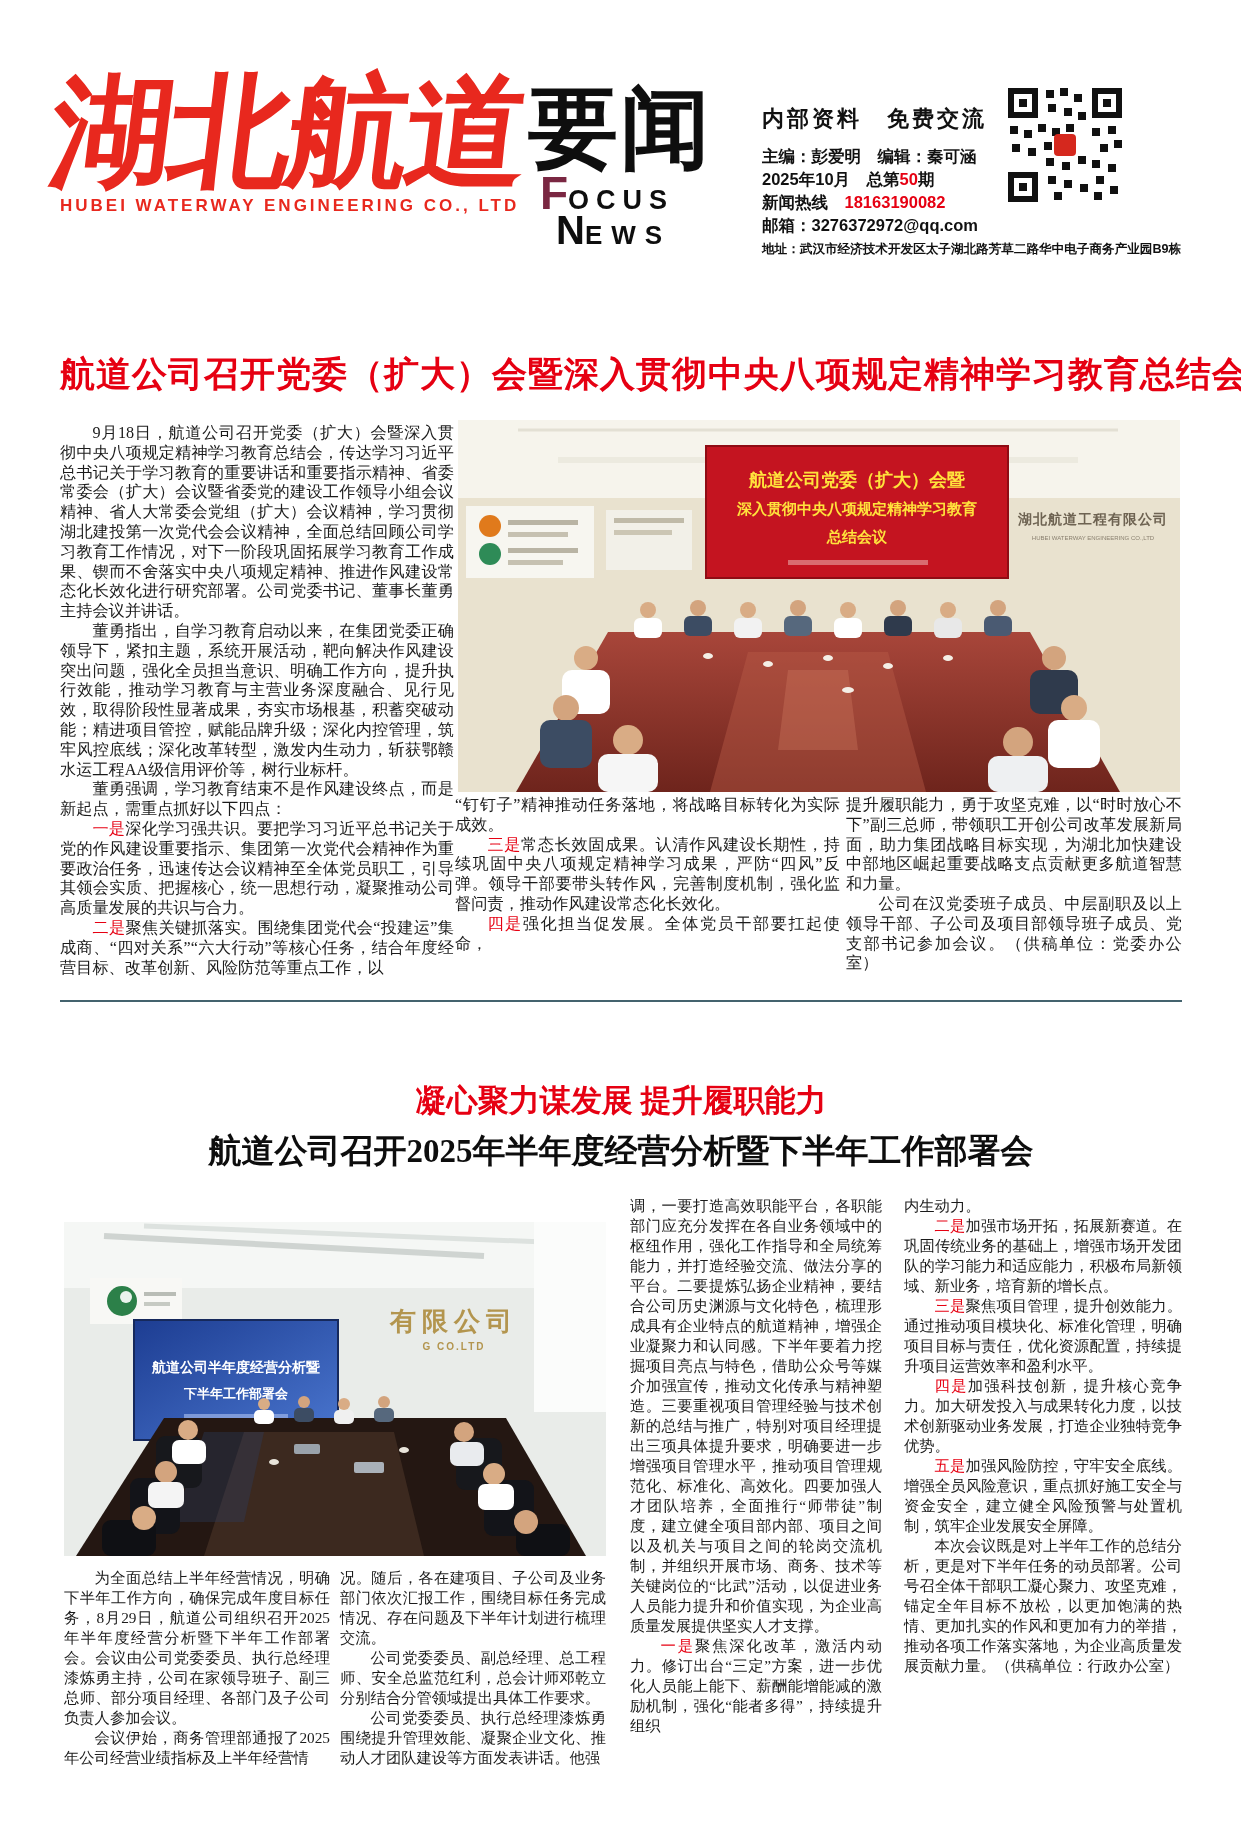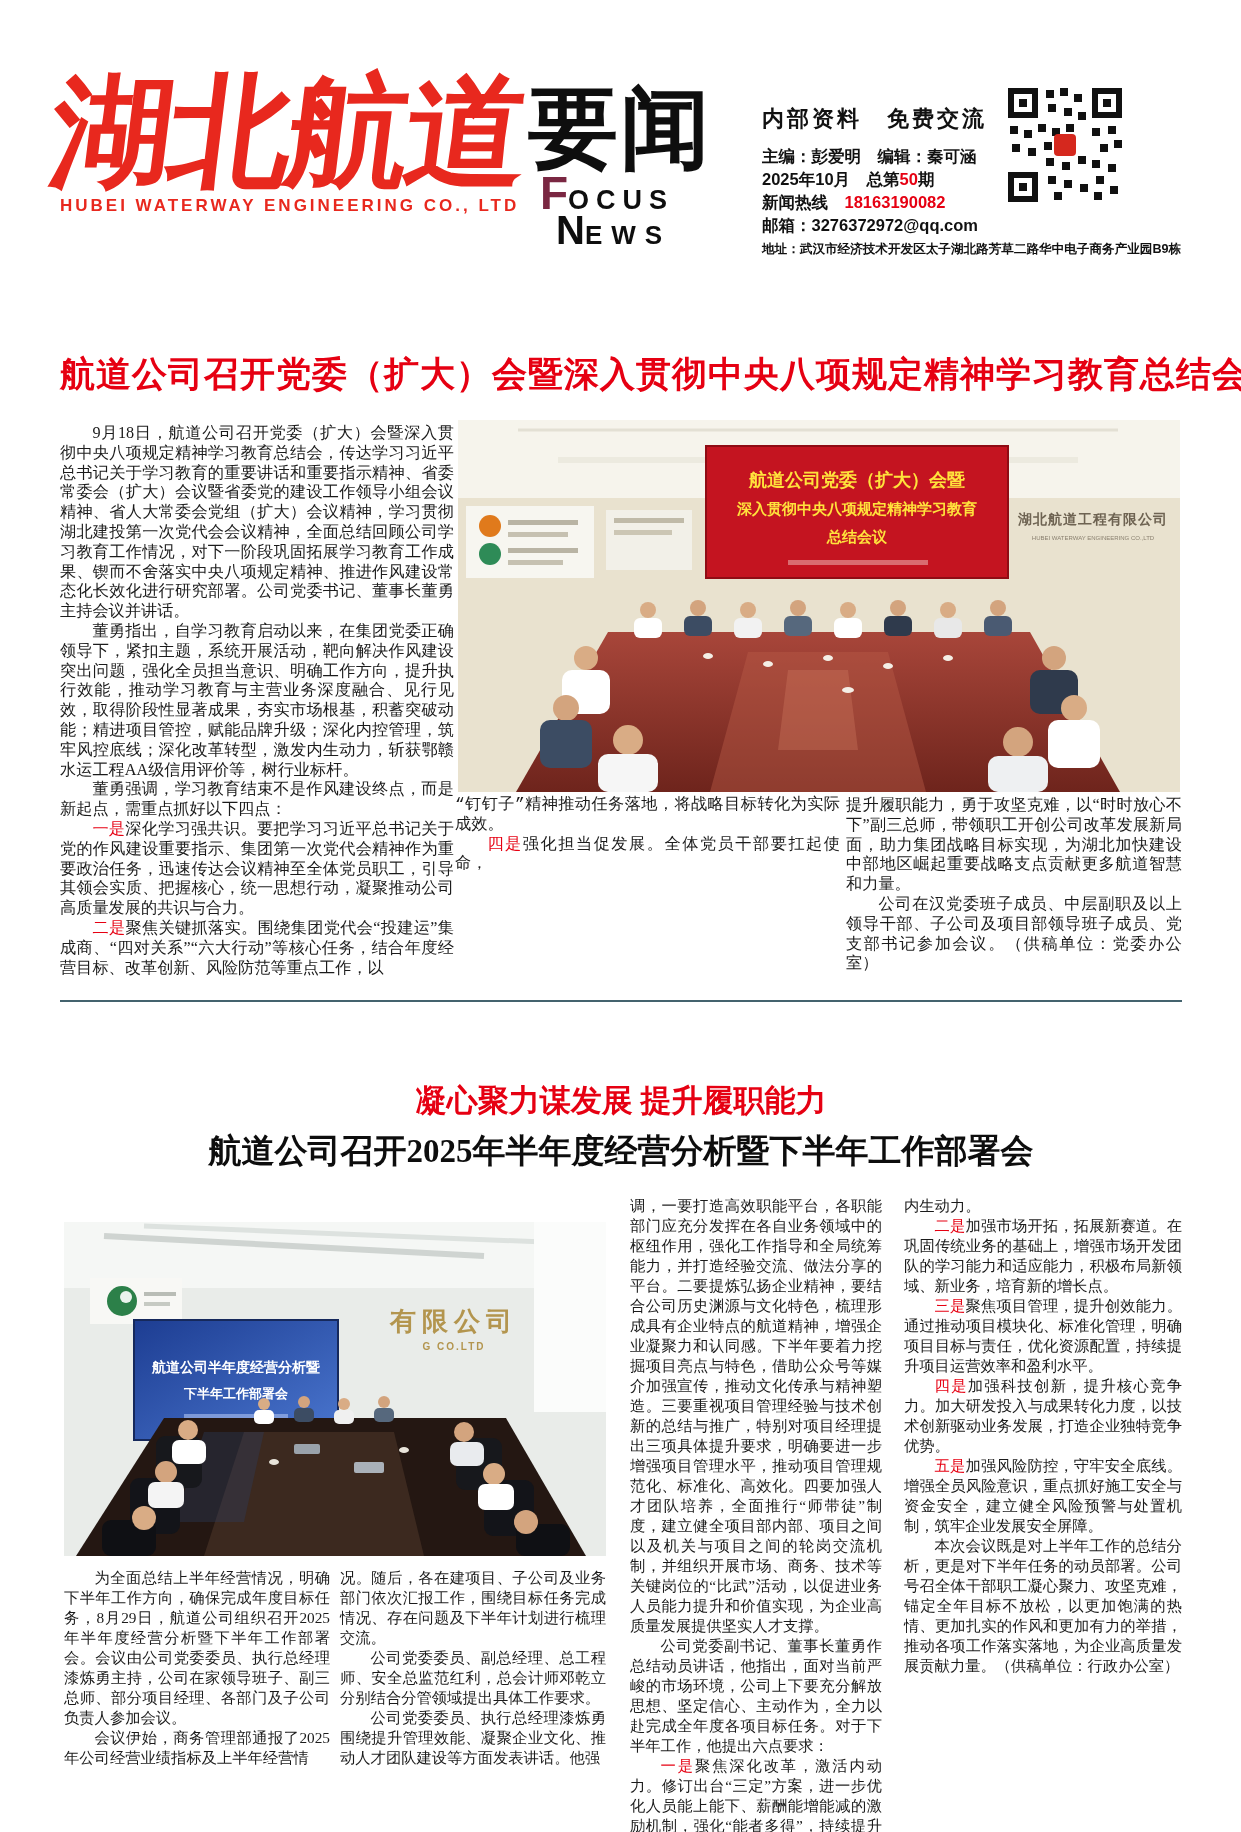--- a/index.html
+++ b/index.html
@@ -25,21 +25,21 @@
   .red{color:#e60012;}
   .qr{left:1004px;top:84px;width:122px;height:122px;}
   
   .a1-title{left:60px;top:328px;width:1122px;text-align:center;font-size:35px;font-weight:900;color:#e60012;
             font-family:"Liberation Sans","DejaVu Sans",sans-serif;letter-spacing:1px;white-space:nowrap;}
   .body1 p{margin:0;font-size:16.2px;line-height:19.8px;text-align:justify;text-justify:inter-ideograph;}
   .indent{text-indent:2em;}
   .lead{color:#e60012;}
   .a1-col1{left:60px;top:424px;width:394px;}
   .a1-photo{left:458px;top:420px;width:722px;height:372px;}
-  .a1-col2{left:455px;top:796px;width:385px;font-family:Liberation Mono, monospace;}
+  .a1-col2{left:455px;top:796px;width:385px;}
   .a1-col3{left:846px;top:796px;width:336px;}
   .divider{left:60px;top:1000px;width:1122px;height:2px;background:#44636e;}
   
   .a2-sub{left:60px;top:1054px;width:1122px;text-align:center;font-size:31px;font-weight:900;color:#e60012;white-space:nowrap;}
   .a2-title{left:60px;top:1102px;width:1122px;text-align:center;font-size:33px;font-weight:900;color:#0d0d0d;white-space:nowrap;}
   .body2 p{margin:0;font-size:15.3px;line-height:20px;text-align:justify;text-justify:inter-ideograph;}
   .a2-photo{left:64px;top:1222px;width:542px;height:334px;}
   .a2-c1{left:64px;top:1568px;width:266px;}
   .a2-c2{left:340px;top:1568px;width:266px;}
   .a2-c3{left:630px;top:1196px;width:252px;}
@@ -224,20 +224,21 @@
           <ellipse cx="310" cy="244" rx="5" ry="3"></ellipse>
           <ellipse cx="370" cy="238" rx="5" ry="3"></ellipse>
         <ellipse cx="430" cy="246" rx="5" ry="3"></ellipse>
           <ellipse cx="490" cy="238" rx="5" ry="3"></ellipse>
           <ellipse cx="390" cy="270" rx="6" ry="3"></ellipse>
       </g>
     </svg>
 
     <div class="abs a1-col2 body1">
       <p>“钉钉子”精神推动任务落地，将战略目标转化为实际成效。</p>
+      <p class="indent"><span class="lead">三是</span><span>常态长效固成果。认清作风建设长期性，持续巩固中央八项规定精神学习成果，严防“四风”反弹。领导干部要带头转作风，完善制度机制，强化监督问责，推动作风建设常态化长效化。</span></p>
       <p class="indent"><span class="lead">四是</span><span>强化担当促发展。全体党员干部要扛起使命，</span></p>
     </div>
 
     <div class="abs a1-col3 body1">
       <p>提升履职能力，勇于攻坚克难，以“时时放心不下”副三总师，带领职工开创公司改革发展新局面，助力集团战略目标实现，为湖北加快建设中部地区崛起重要战略支点贡献更多航道智慧和力量。</p>
       <p class="indent">公司在汉党委班子成员、中层副职及以上领导干部、子公司及项目部领导班子成员、党支部书记参加会议。（供稿单位：党委办公室）</p>
     </div>
   </section>
 
   <div class="abs divider"></div>
@@ -336,21 +337,20 @@
     </div>
 
     <div class="abs a2-c2 body2">
       <p>况。随后，各在建项目、子公司及业务部门依次汇报工作，围绕目标任务完成情况、存在问题及下半年计划进行梳理交流。</p>
       <p class="indent">公司党委委员、副总经理、总工程师、安全总监范红利，总会计师邓乾立分别结合分管领域提出具体工作要求。</p>
       <p class="indent">公司党委委员、执行总经理漆炼勇围绕提升管理效能、凝聚企业文化、推动人才团队建设等方面发表讲话。他强</p>
     </div>
 
     <div class="abs a2-c3 body2">
       <p>调，一要打造高效职能平台，各职能部门应充分发挥在各自业务领域中的枢纽作用，强化工作指导和全局统筹能力，并打造经验交流、做法分享的平台。二要提炼弘扬企业精神，要结合公司历史渊源与文化特色，梳理形成具有企业特点的航道精神，增强企业凝聚力和认同感。下半年要着力挖掘项目亮点与特色，借助公众号等媒介加强宣传，推动文化传承与精神塑造。三要重视项目管理经验与技术创新的总结与推广，特别对项目经理提出三项具体提升要求，明确要进一步增强项目管理水平，推动项目管理规范化、标准化、高效化。四要加强人才团队培养，全面推行“师带徒”制度，建立健全项目部内部、项目之间以及机关与项目之间的轮岗交流机制，并组织开展市场、商务、技术等关键岗位的“比武”活动，以促进业务人员能力提升和价值实现，为企业高质量发展提供坚实人才支撑。</p>
-      <p class="indent">公司党委副书记、董事长董勇作总结动员讲话，他指出，面对当前严峻的市场环境，公司上下要充分解放思想、坚定信心、主动作为，全力以赴完成全年度各项目标任务。对于下半年工作，他提出六点要求：</p>
       <p class="indent"><span class="lead">一是</span><span>聚焦深化改革，激活内动力。修订出台“三定”方案，进一步优化人员能上能下、薪酬能增能减的激励机制，强化“能者多得”，持续提升组织</span></p>
     </div>
 
     <div class="abs a2-c4 body2">
       <p>内生动力。</p>
       <p class="indent"><span class="lead">二是</span><span>加强市场开拓，拓展新赛道。在巩固传统业务的基础上，增强市场开发团队的学习能力和适应能力，积极布局新领域、新业务，培育新的增长点。</span></p>
       <p class="indent"><span class="lead">三是</span><span>聚焦项目管理，提升创效能力。通过推动项目模块化、标准化管理，明确项目目标与责任，优化资源配置，持续提升项目运营效率和盈利水平。</span></p>
       <p class="indent"><span class="lead">四是</span><span>加强科技创新，提升核心竞争力。加大研发投入与成果转化力度，以技术创新驱动业务发展，打造企业独特竞争优势。</span></p>
       <p class="indent"><span class="lead">五是</span><span>加强风险防控，守牢安全底线。增强全员风险意识，重点抓好施工安全与资金安全，建立健全风险预警与处置机制，筑牢企业发展安全屏障。</span></p>
       <p class="indent">本次会议既是对上半年工作的总结分析，更是对下半年任务的动员部署。公司号召全体干部职工凝心聚力、攻坚克难，锚定全年目标不放松，以更加饱满的热情、更加扎实的作风和更加有力的举措，推动各项工作落实落地，为企业高质量发展贡献力量。（供稿单位：行政办公室）</p>

